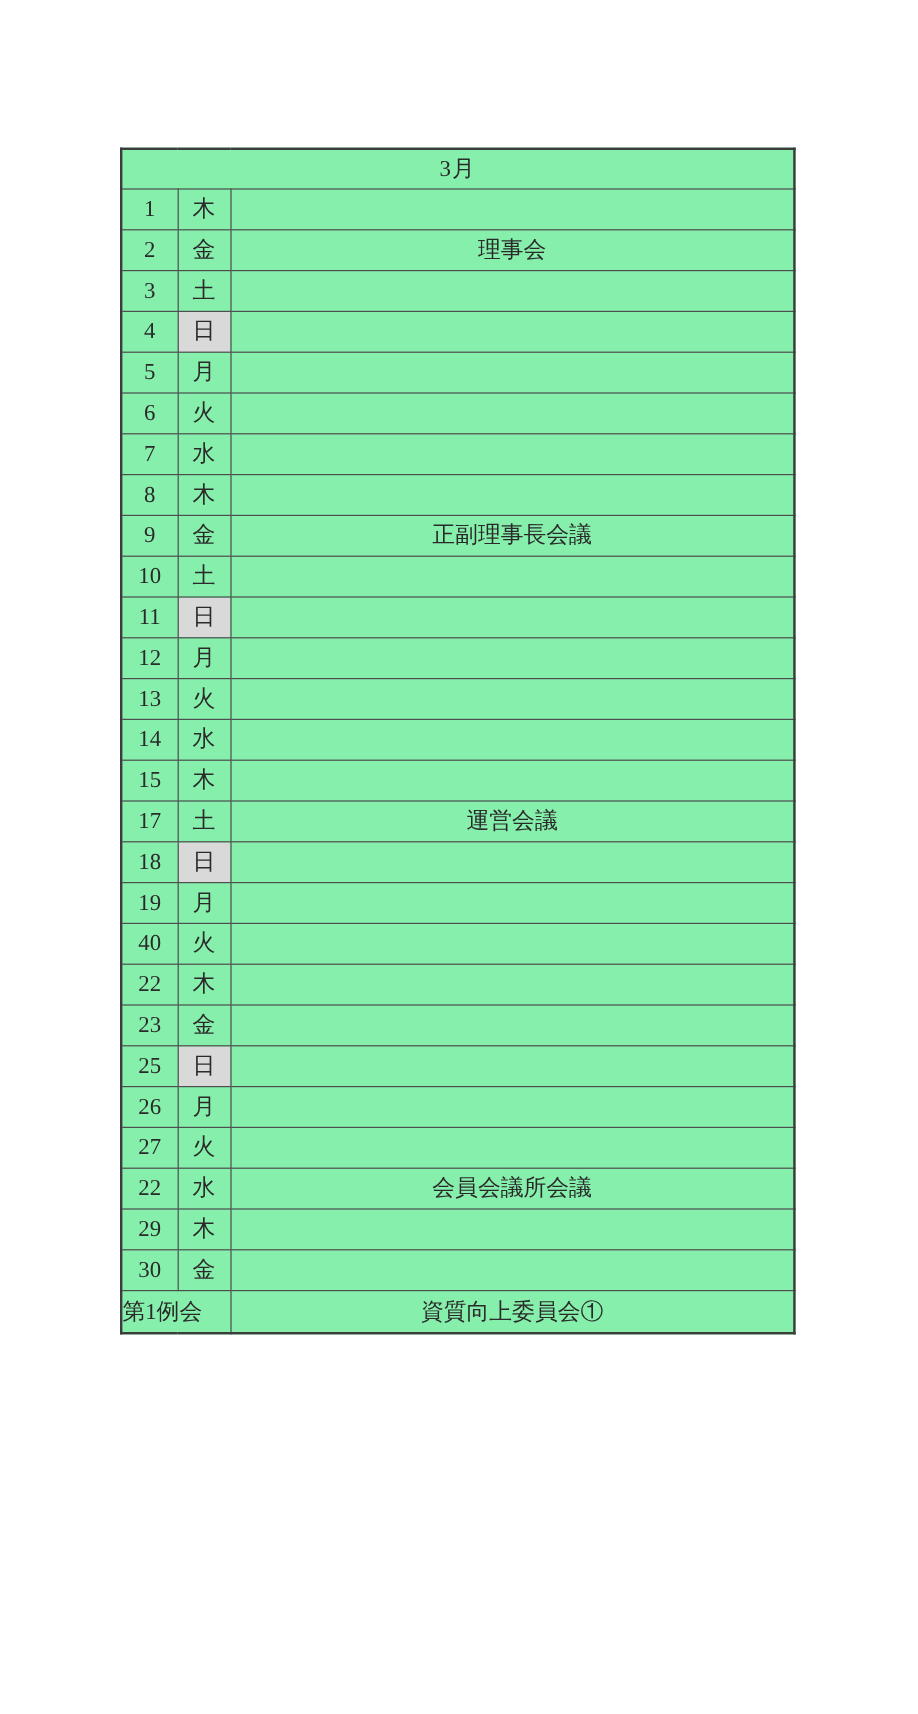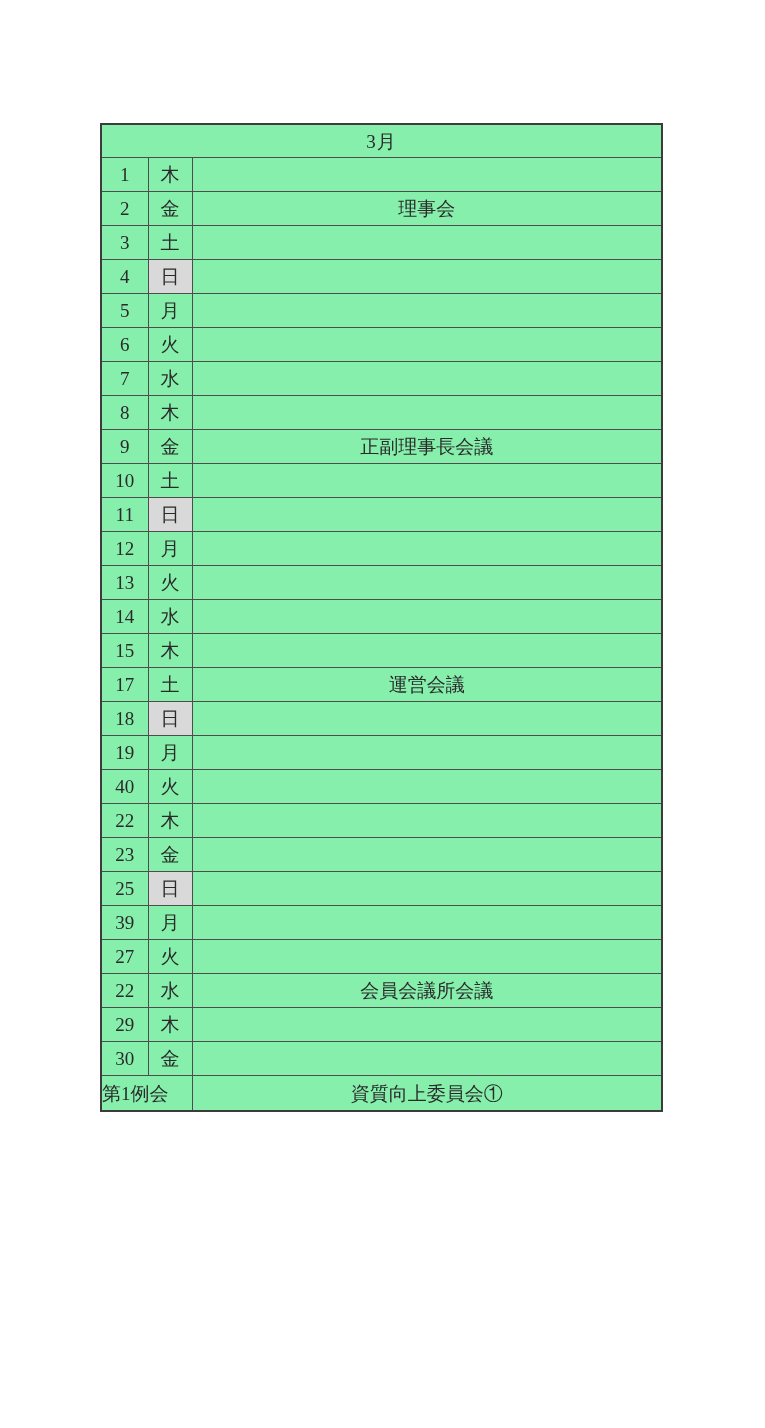--- a/index.html
+++ b/index.html
@@ -203,21 +203,21 @@
   </tr>
 
 
   <tr class="day-row">
     <td class="c-date">25</td>
     <td class="c-wd shaded">日</td>
     <td class="c-ev"></td>
   </tr>
 
   <tr class="day-row">
-    <td class="c-date">39</td>
+    <td class="c-date">26</td>
     <td class="c-wd">月</td>
     <td class="c-ev"></td>
   </tr>
 
   <tr class="day-row">
     <td class="c-date">27</td>
     <td class="c-wd">火</td>
     <td class="c-ev"></td>
   </tr>
 

